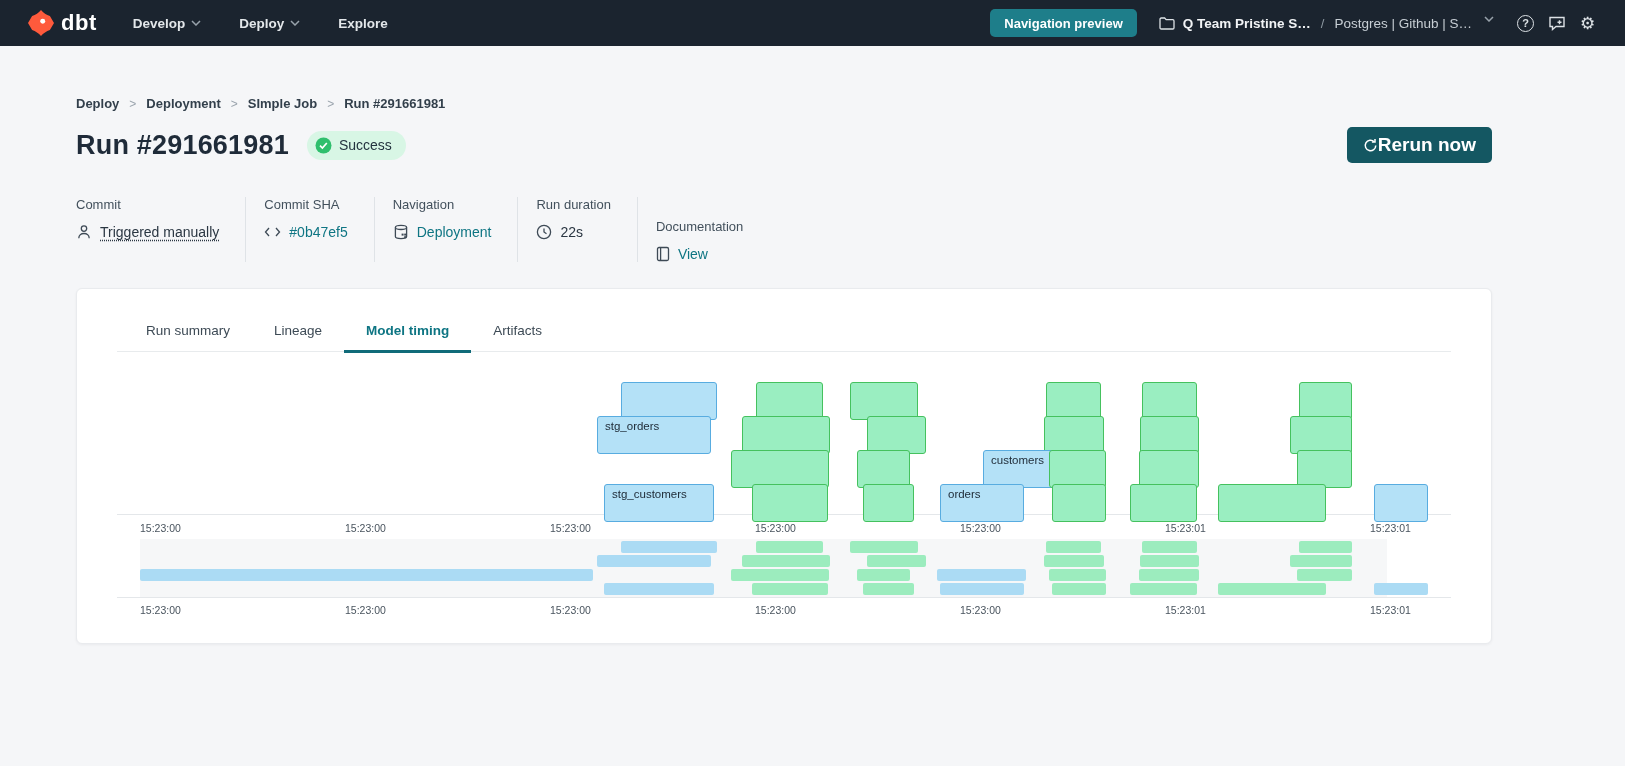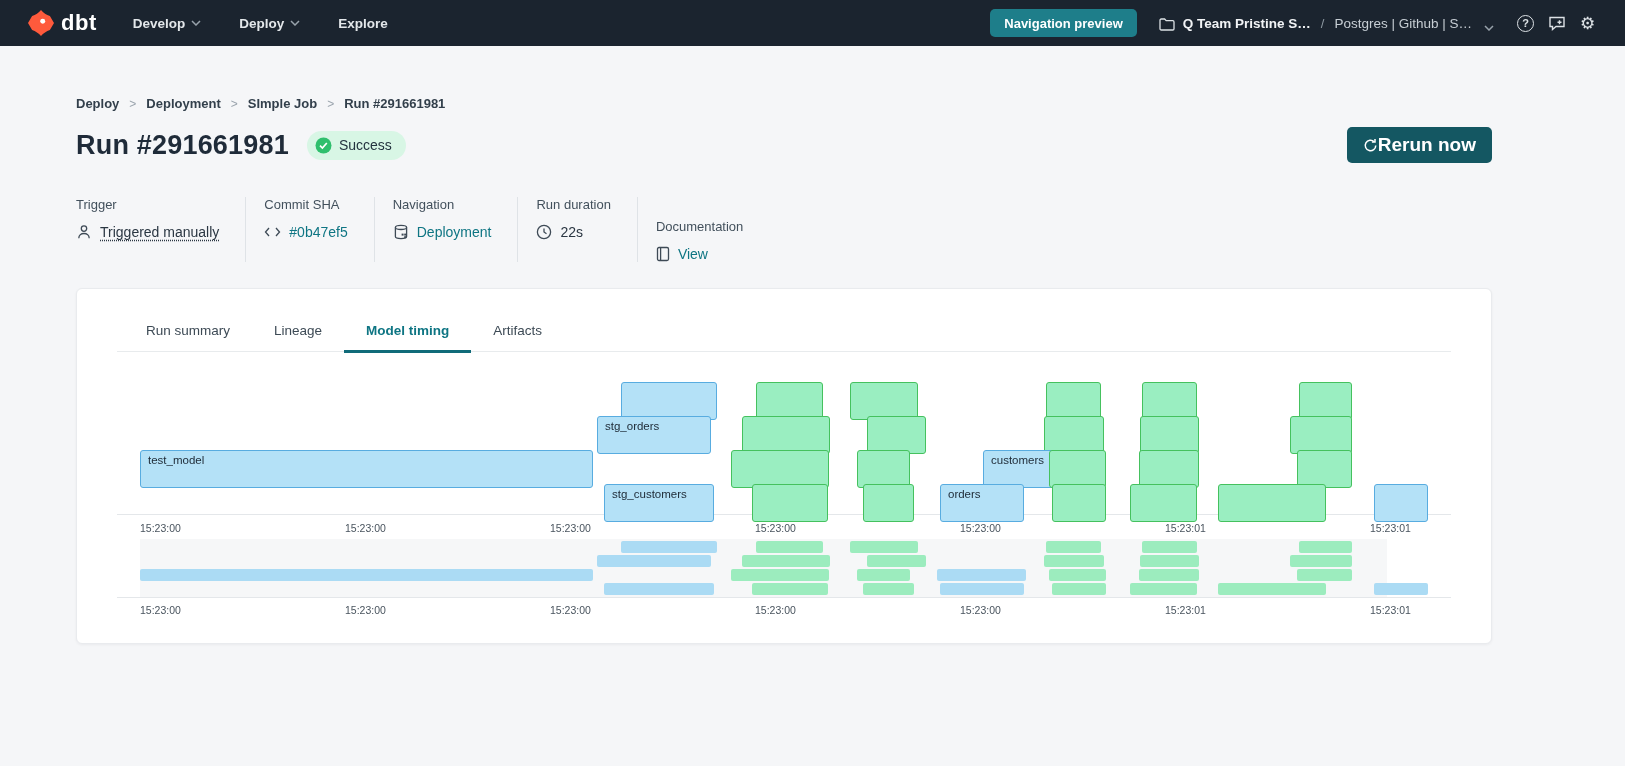--- a/index.html
+++ b/index.html
@@ -6,21 +6,21 @@
   html,body { width:1625px; min-height:766px; background:#f5f6f8; font-family:"Liberation Sans", sans-serif; }
 
   
   .navbar { height:46px; background:#1b242f; display:flex; align-items:center; padding:0 28px; color:#e8ebee; }
   .brand { display:flex; align-items:center; gap:7px; margin-right:36px; cursor:pointer; }
   .brand-text { font-size:22px; font-weight:700; color:#fff; letter-spacing:.5px; }
   .nav-items { display:flex; align-items:center; gap:38px; }
   .nav-item { display:flex; align-items:center; gap:6px; font-size:13.5px; font-weight:600; color:#e3e7ea; cursor:pointer; }
   .nav-right { margin-left:auto; display:flex; align-items:center; }
   .preview-btn { background:#1e7e8a; color:#fff; font-family:inherit; font-size:13px; font-weight:600; border:none; border-radius:5px; height:28px; padding:0 14px; cursor:pointer; }
-  .acct { display:flex; align-items:flex-end; gap:8px; margin-left:22px; }
+  .acct { display:flex; align-items:flex-start; gap:8px; margin-left:22px; }
   .acct-project { font-size:13.5px; font-weight:700; color:#f2f4f6; }
   .acct-sep { color:#8d98a2; font-size:13px; padding:0 2px; }
   .acct-env { font-size:13.5px; color:#c7ced4; }
   .nav-icons { display:flex; align-items:center; gap:12px; margin-left:22px; }
   .icon-btn { width:19px; height:19px; display:flex; align-items:center; justify-content:center; cursor:pointer; color:#dde2e6; }
   .help-circle { width:17px; height:17px; border:1.5px solid #dde2e6; border-radius:50%; font-size:11px; font-weight:700; display:flex; align-items:center; justify-content:center; color:#dde2e6; }
   .gear-glyph { font-size:17px; line-height:1; color:#dde2e6; }
 
   
   .content { width:1416px; margin-left:76px; }
@@ -154,21 +154,21 @@
           <path d="M13.6 8a5.6 5.6 0 1 1-1.7-4" fill="none" stroke="#fff" stroke-width="1.6"></path>
           <path d="M12.8 1v3.3H9.5" fill="none" stroke="#fff" stroke-width="1.6"></path>
         </svg>
       <span>Rerun now</span>
     </button>
   </div>
 
 
   <div class="meta-row">
     <div class="meta-group">
-      <div class="meta-label">Trigger</div>
+      <div class="meta-label">Commit</div>
       <div class="meta-value">
         <span style="display:flex;">
           <svg width="16" height="16" viewBox="0 0 16 16">
               <circle cx="8" cy="4.6" r="2.7" fill="none" stroke="#3e4a56" stroke-width="1.3"></circle>
               <path d="M2.8 14.2c0-2.9 2.3-4.7 5.2-4.7s5.2 1.8 5.2 4.7" fill="none" stroke="#3e4a56" stroke-width="1.3"></path>
             </svg>
         </span>
         <span class="mv-text dotted-underline">Triggered manually</span>
       </div>
     </div>
@@ -238,21 +238,20 @@
         <div class="bar green" style="left: 710px; width: 68px; top: 0px;"></div>
         <div class="bar green" style="left: 906px; width: 55px; top: 0px;"></div>
         <div class="bar green" style="left: 1002px; width: 55px; top: 0px;"></div>
         <div class="bar green" style="left: 1159px; width: 53px; top: 0px;"></div>
         <div class="bar blue" style="left: 457px; width: 114px; top: 34px;"><span>stg_orders</span></div>
         <div class="bar green" style="left: 602px; width: 88px; top: 34px;"></div>
         <div class="bar green" style="left: 727px; width: 59px; top: 34px;"></div>
         <div class="bar green" style="left: 904px; width: 60px; top: 34px;"></div>
         <div class="bar green" style="left: 1000px; width: 59px; top: 34px;"></div>
         <div class="bar green" style="left: 1150px; width: 62px; top: 34px;"></div>
-        <div class="bar blue" style="left: 0px; width: 453px; top: 68px;"><span>test_model</span></div>
         <div class="bar green" style="left: 591px; width: 98px; top: 68px;"></div>
         <div class="bar green" style="left: 717px; width: 53px; top: 68px;"></div>
         <div class="bar blue" style="left: 843px; width: 89px; top: 68px;"><span>customers</span></div>
         <div class="bar green" style="left: 909px; width: 57px; top: 68px;"></div>
         <div class="bar green" style="left: 999px; width: 60px; top: 68px;"></div>
         <div class="bar green" style="left: 1157px; width: 55px; top: 68px;"></div>
         <div class="bar blue" style="left: 464px; width: 110px; top: 102px;"><span>stg_customers</span></div>
         <div class="bar green" style="left: 612px; width: 76px; top: 102px;"></div>
         <div class="bar green" style="left: 723px; width: 51px; top: 102px;"></div>
         <div class="bar blue" style="left: 800px; width: 84px; top: 102px;"><span>orders</span></div>

